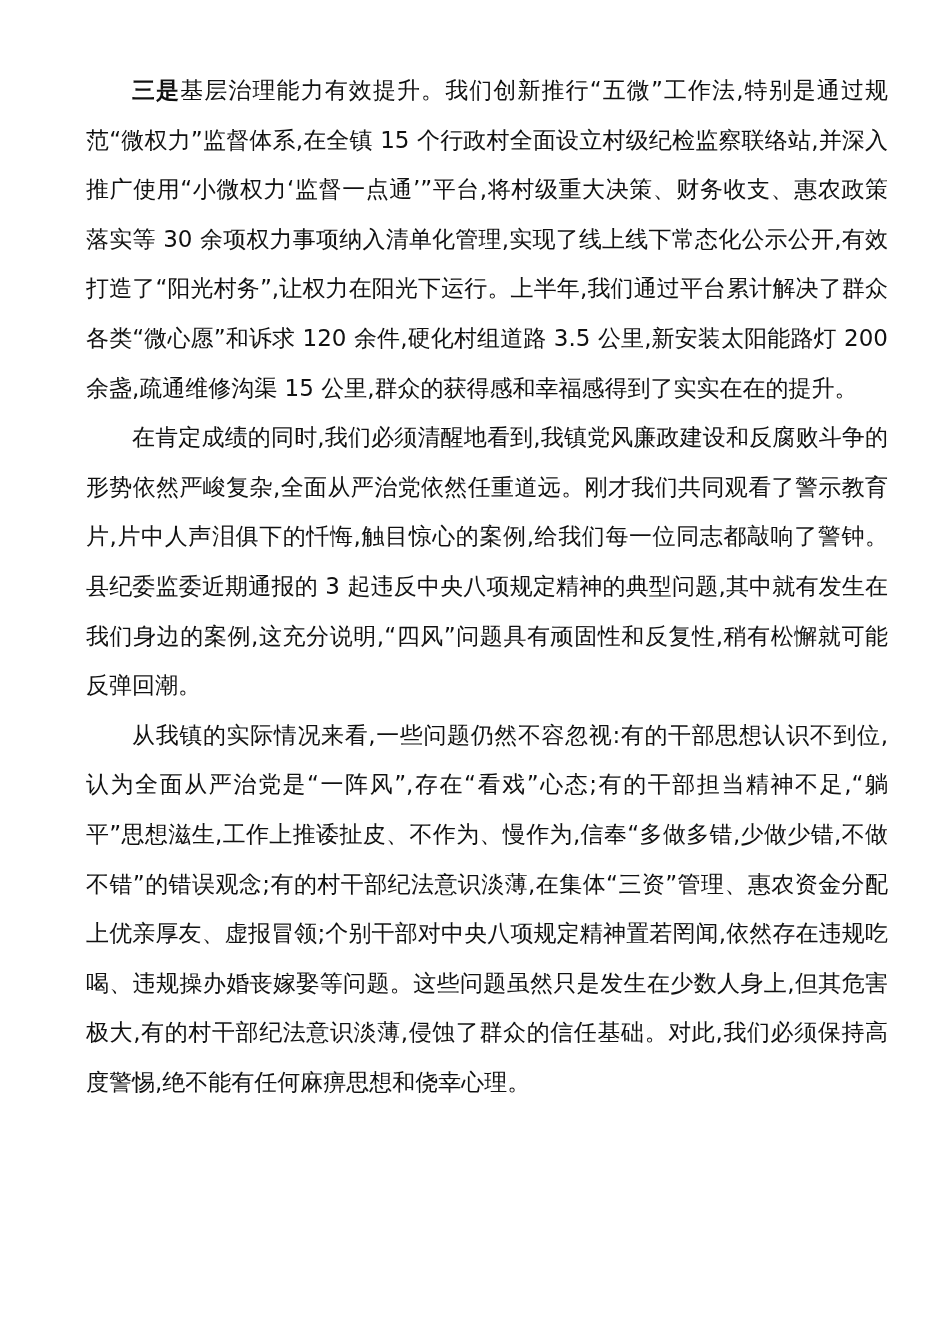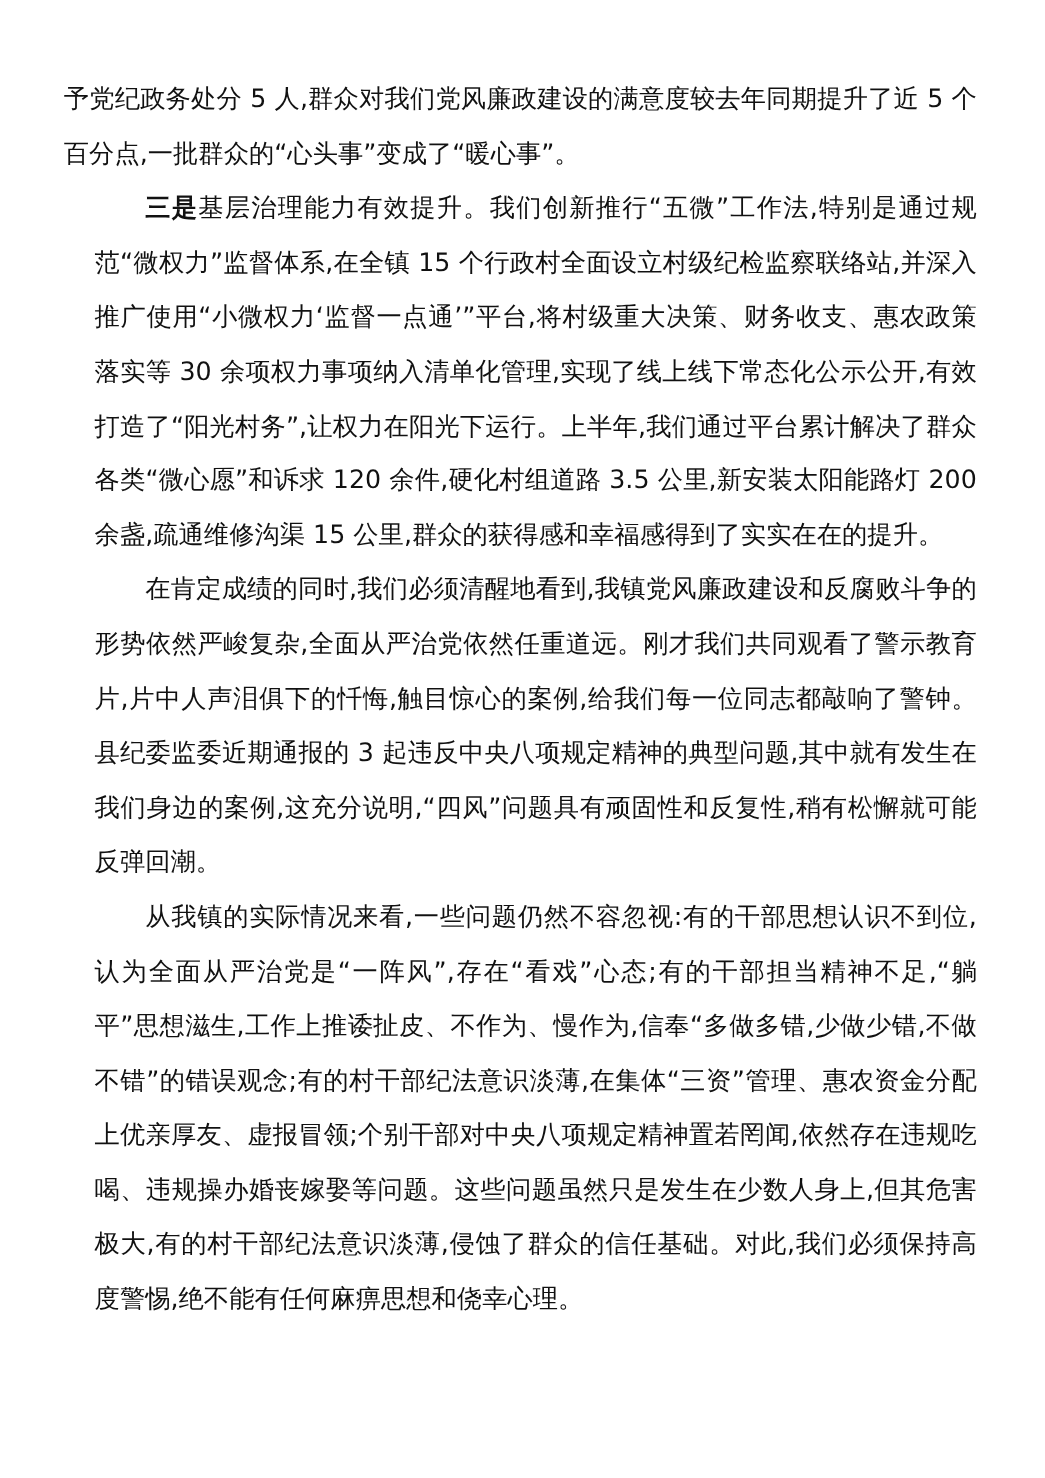--- a/index.html
+++ b/index.html
@@ -17,23 +17,20 @@
     text-justify: inter-character;
   }
   .para { margin: 0; padding: 0; }
   .indent { text-indent: 46px; margin-left: 28px; }
   .lead { font-weight: bold; }
 </style>
 </head>
 <body>
 
 <div class="page">
-  <p class="para">
-    <span>予党纪政务处分 5 人,群众对我们党风廉政建设的满意度较去年同期提升了近 5 个百分点,一批群众的“心头事”变成了“暖心事”。</span>
-  </p>
   <p class="para indent">
     <span class="lead">三是</span><span>基层治理能力有效提升。我们创新推行“五微”工作法,特别是通过规范“微权力”监督体系,在全镇 15 个行政村全面设立村级纪检监察联络站,并深入推广使用“小微权力‘监督一点通’”平台,将村级重大决策、财务收支、惠农政策落实等 30 余项权力事项纳入清单化管理,实现了线上线下常态化公示公开,有效打造了“阳光村务”,让权力在阳光下运行。上半年,我们通过平台累计解决了群众各类“微心愿”和诉求 120 余件,硬化村组道路 3.5 公里,新安装太阳能路灯 200 余盏,疏通维修沟渠 15 公里,群众的获得感和幸福感得到了实实在在的提升。</span>
   </p>
   <p class="para indent">
     <span>在肯定成绩的同时,我们必须清醒地看到,我镇党风廉政建设和反腐败斗争的形势依然严峻复杂,全面从严治党依然任重道远。刚才我们共同观看了警示教育片,片中人声泪俱下的忏悔,触目惊心的案例,给我们每一位同志都敲响了警钟。县纪委监委近期通报的 3 起违反中央八项规定精神的典型问题,其中就有发生在我们身边的案例,这充分说明,“四风”问题具有顽固性和反复性,稍有松懈就可能反弹回潮。</span>
   </p>
   <p class="para indent">
     <span>从我镇的实际情况来看,一些问题仍然不容忽视:有的干部思想认识不到位,认为全面从严治党是“一阵风”,存在“看戏”心态;有的干部担当精神不足,“躺平”思想滋生,工作上推诿扯皮、不作为、慢作为,信奉“多做多错,少做少错,不做不错”的错误观念;有的村干部纪法意识淡薄,在集体“三资”管理、惠农资金分配上优亲厚友、虚报冒领;个别干部对中央八项规定精神置若罔闻,依然存在违规吃喝、违规操办婚丧嫁娶等问题。这些问题虽然只是发生在少数人身上,但其危害极大,有的村干部纪法意识淡薄,侵蚀了群众的信任基础。对此,我们必须保持高度警惕,绝不能有任何麻痹思想和侥幸心理。</span>
   </p>
 </div>

